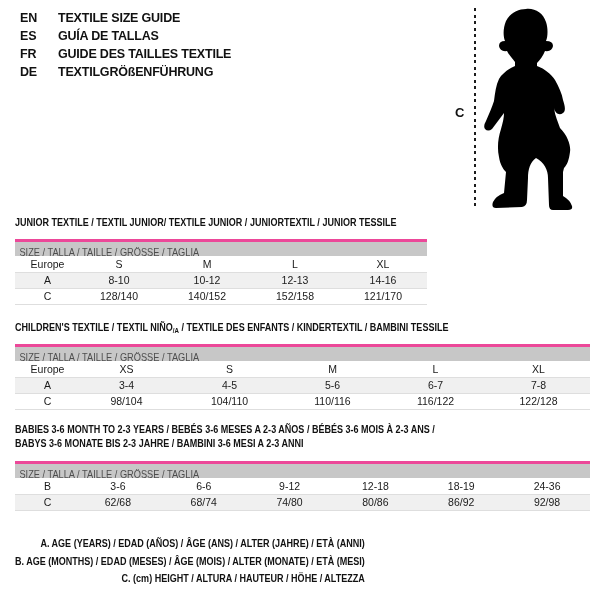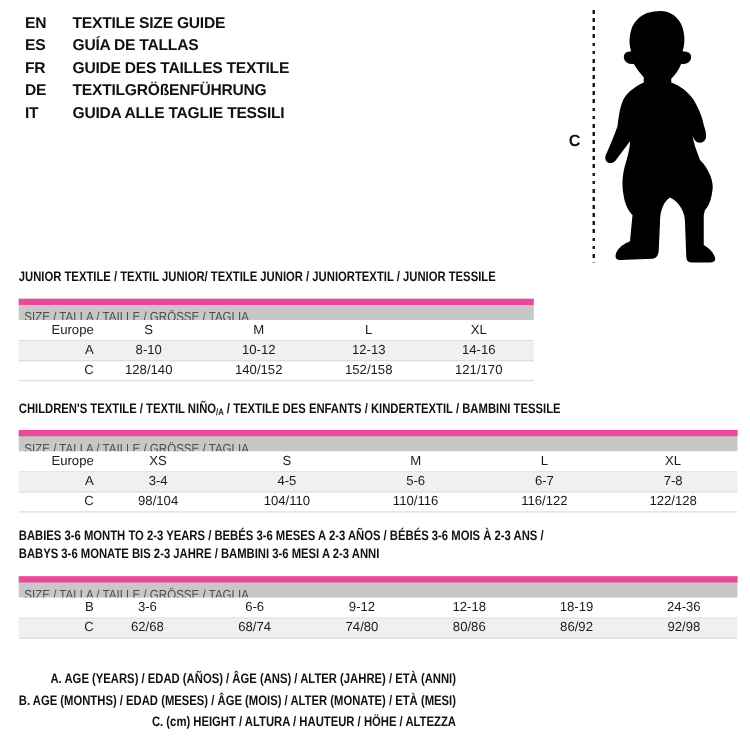--- a/index.html
+++ b/index.html
@@ -24,34 +24,34 @@
   .silhouette { position:absolute; left:480px; top:0; width:120px; height:215px; }
   
   .tbl-title {
     position:absolute; left:15px; font-weight:bold; font-size:11px;
     transform:scaleX(0.82); transform-origin:left top; white-space:nowrap;
     letter-spacing:0; line-height:13px;
   }
   .tbl-title .subsc { font-size:7.5px; vertical-align:-2px; }
   .size-table { position:absolute; left:15px; }
   .bar {
-    height:17px; background:#c7c7c7; border-top:5px solid #ec4899;
+    height:17px; background:#c7c7c7; border-top:3px solid #ec4899;
     margin-bottom:1px; overflow:hidden;
   }
   .bar-text {
     display:inline-block; color:#4d4d4d; font-size:10.5px; line-height:16px;
     padding-left:5px; transform:scaleX(0.88); transform-origin:left center; white-space:nowrap;
   }
   .row { display:grid; height:16px; line-height:15px; font-size:10.5px;
          border-bottom:1px solid #dedede; color:#1a1a1a; }
   .row.shaded { background:#f0f0f0; }
   .t1 .row { grid-template-columns:60px repeat(4,1fr); }
   .t2 .row { grid-template-columns:60px repeat(5,1fr); }
   .t3 .row { grid-template-columns:60px repeat(6,1fr); }
-  .lbl { text-align:right; padding-left:5px; }
+  .lbl { text-align:center; padding-left:5px; }
   .cell { text-align:center; }
   
   .notes { position:absolute; left:15px; top:537px;text-align:right; }
   .note-line { height:17.5px; font-weight:bold; font-size:11px; white-space:nowrap;
                transform:scaleX(0.82); transform-origin:left top; }
 </style>
 </head>
 <body>
 
 <div class="page">
@@ -65,24 +65,20 @@
       <span class="lang-code">ES</span>
       <span class="lang-title">GUÍA DE TALLAS</span>
     </div>
     <div class="lang-row">
       <span class="lang-code">FR</span>
       <span class="lang-title">GUIDE DES TAILLES TEXTILE</span>
     </div>
     <div class="lang-row">
       <span class="lang-code">DE</span>
       <span class="lang-title">TEXTILGRÖßENFÜHRUNG</span>
-    </div>
-    <div class="lang-row">
-      <span class="lang-code">IT</span>
-      <span class="lang-title">GUIDA ALLE TAGLIE TESSILI</span>
     </div>
   </div>
 
   <span class="measure-label">C</span>
   <div class="measure-line"></div>
   <svg class="silhouette" viewBox="0 0 120 215" xmlns="http://www.w3.org/2000/svg">
     <path fill="#000000" d="
       M46,9
       C55,8 63,13 66,22
       C68,28 68,36 66,41

